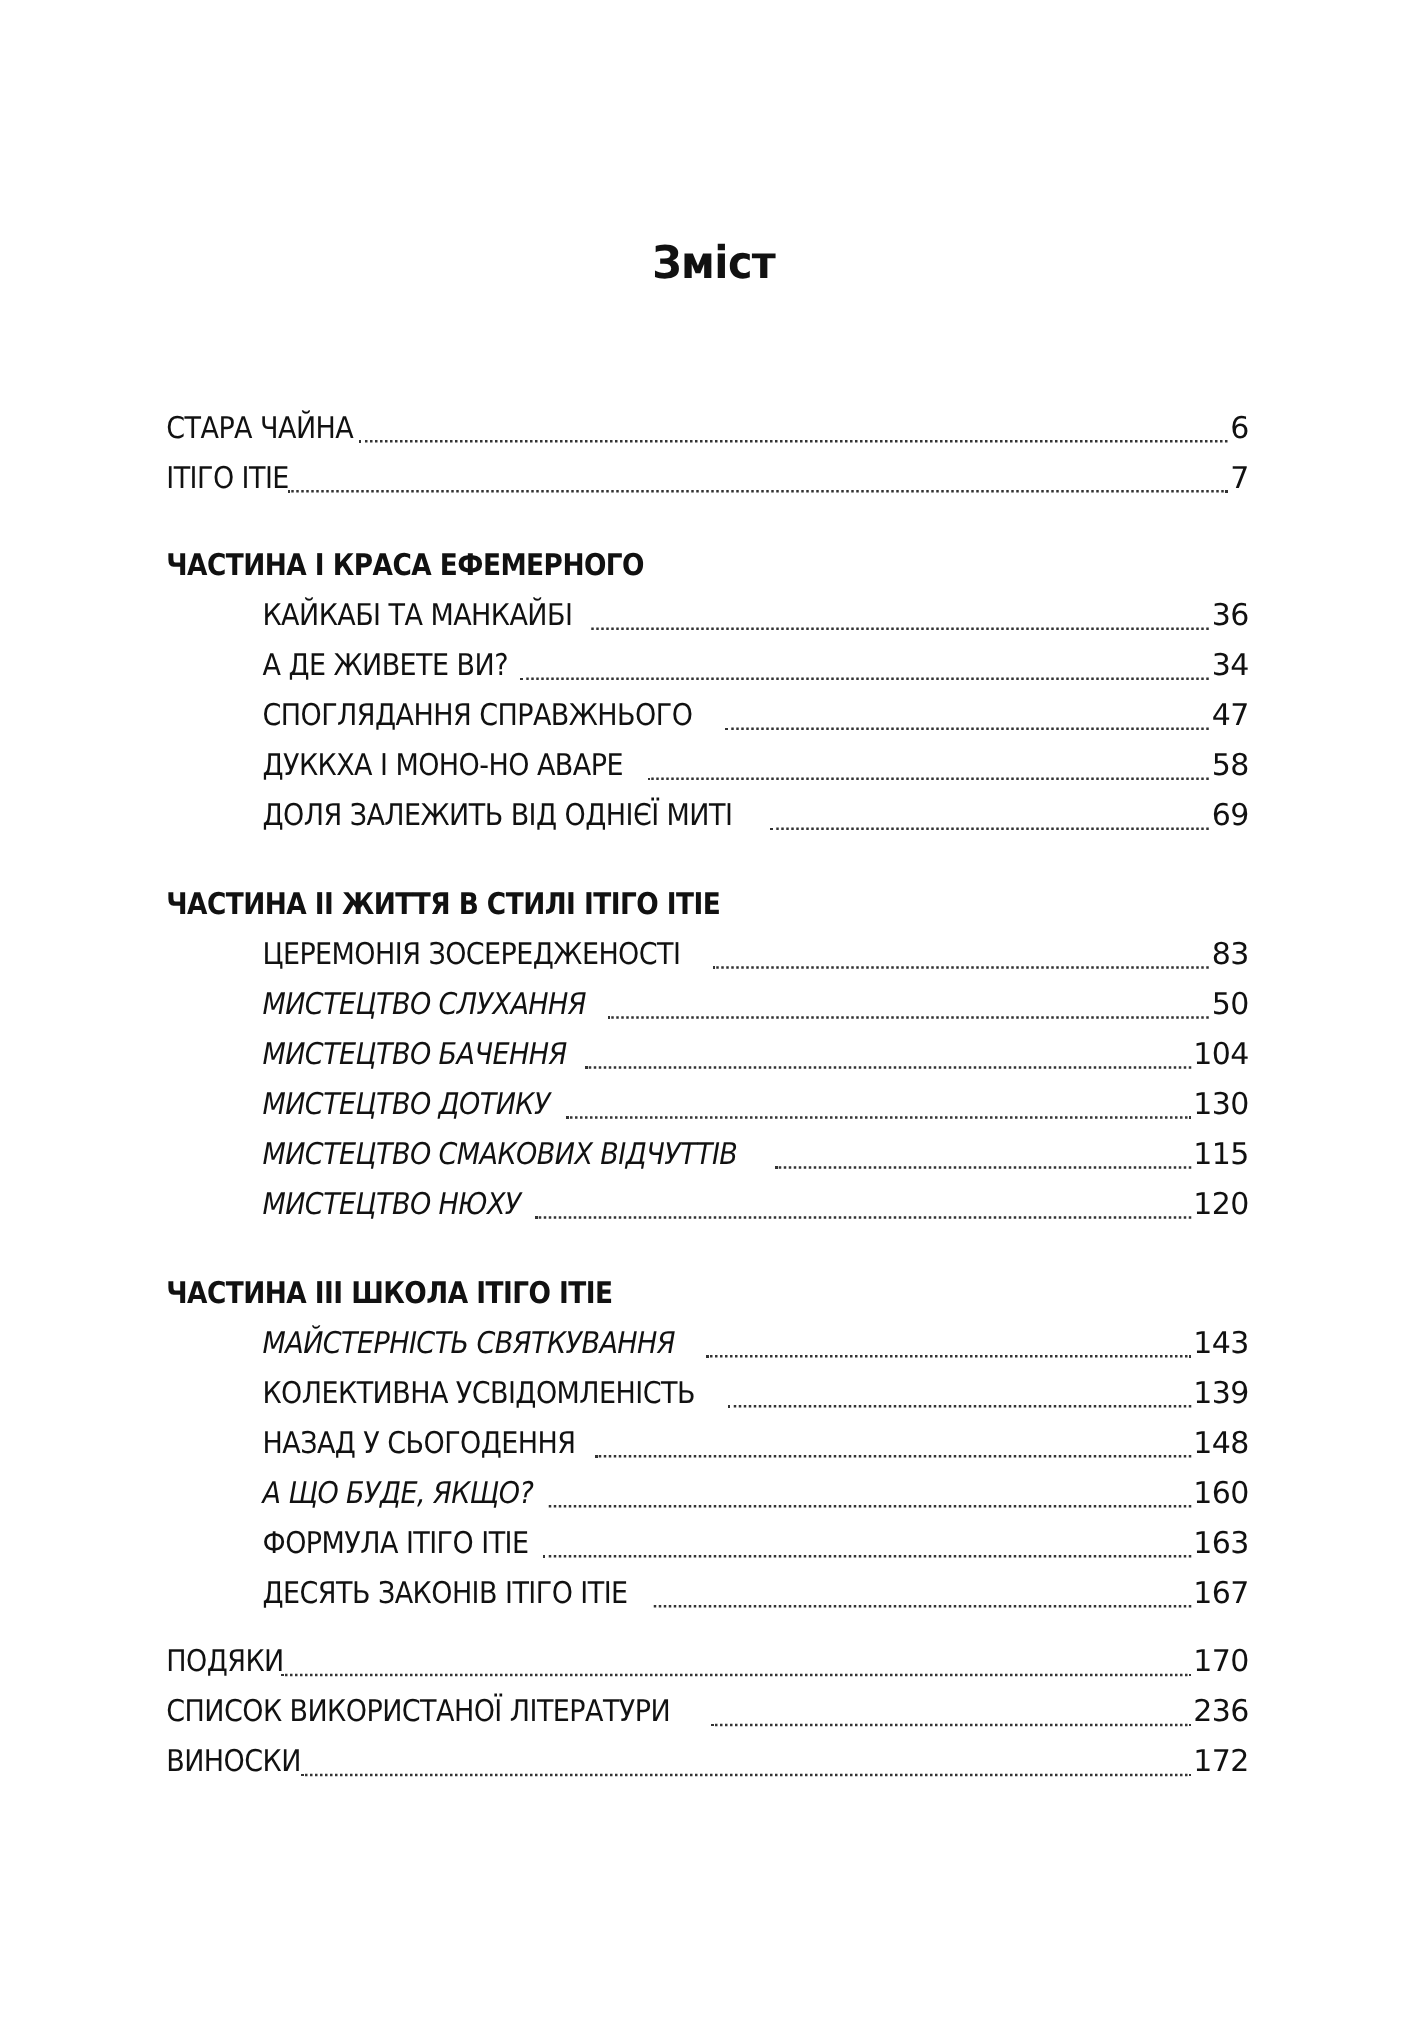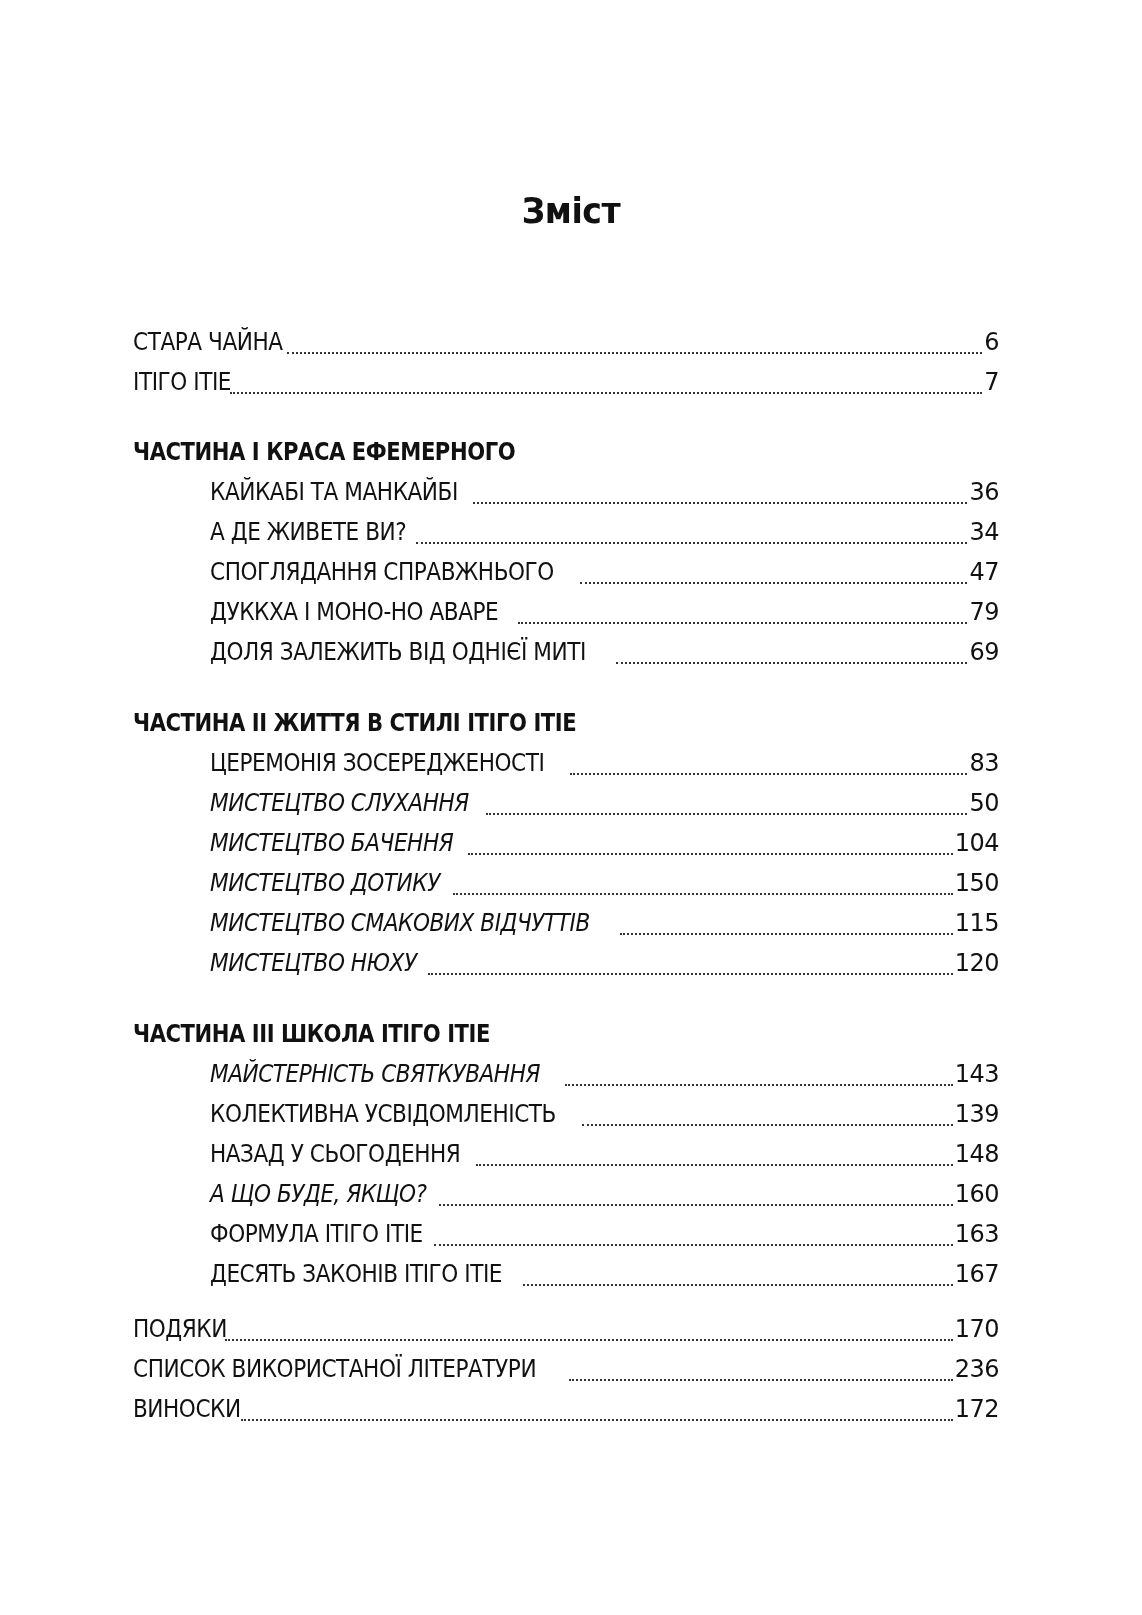--- a/index.html
+++ b/index.html
@@ -49,21 +49,21 @@
     <span class="page">34</span>
   </div>
   <div class="row sub" style="top:556px">
     <span class="label">СПОГЛЯДАННЯ СПРАВЖНЬОГО</span>
     <span class="dots"></span>
     <span class="page">47</span>
   </div>
   <div class="row sub" style="top:596px">
     <span class="label">ДУККХА І МОНО-НО АВАРЕ</span>
     <span class="dots"></span>
-    <span class="page">79</span>
+    <span class="page">58</span>
   </div>
   <div class="row sub" style="top:636px">
     <span class="label">ДОЛЯ ЗАЛЕЖИТЬ ВІД ОДНІЄЇ МИТІ</span>
     <span class="dots"></span>
     <span class="page">69</span>
   </div>
 
   <div class="section" style="top:707px">ЧАСТИНА ІІ ЖИТТЯ В СТИЛІ ІТІГО ІТІЕ</div>
   <div class="row sub" style="top:747px">
     <span class="label">ЦЕРЕМОНІЯ ЗОСЕРЕДЖЕНОСТІ</span>
@@ -76,21 +76,21 @@
     <span class="page">50</span>
   </div>
   <div class="row sub italic" style="top:827px">
     <span class="label">МИСТЕЦТВО БАЧЕННЯ</span>
     <span class="dots"></span>
     <span class="page">104</span>
   </div>
   <div class="row sub italic" style="top:867px">
     <span class="label">МИСТЕЦТВО ДОТИКУ</span>
     <span class="dots"></span>
-    <span class="page">150</span>
+    <span class="page">130</span>
   </div>
   <div class="row sub italic" style="top:907px">
     <span class="label">МИСТЕЦТВО СМАКОВИХ ВІДЧУТТІВ</span>
     <span class="dots"></span>
     <span class="page">115</span>
   </div>
   <div class="row sub italic" style="top:947px">
     <span class="label">МИСТЕЦТВО НЮХУ</span>
     <span class="dots"></span>
     <span class="page">120</span>

